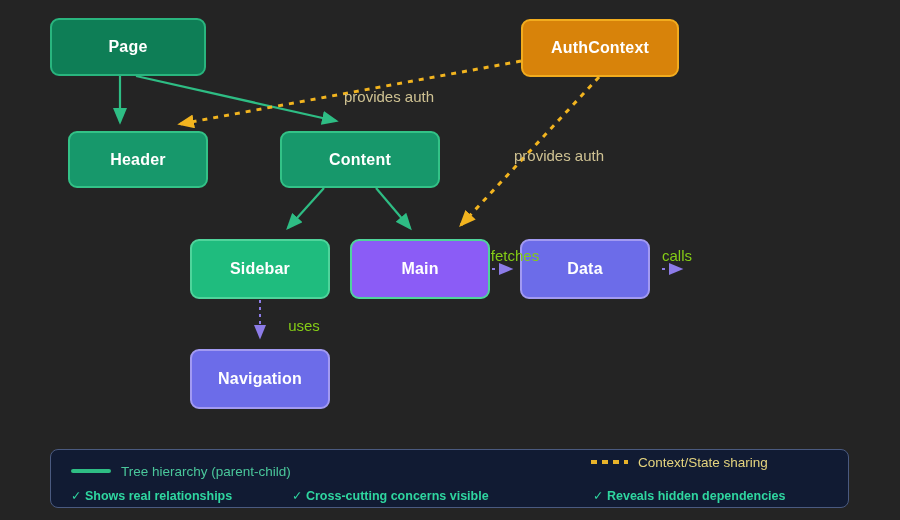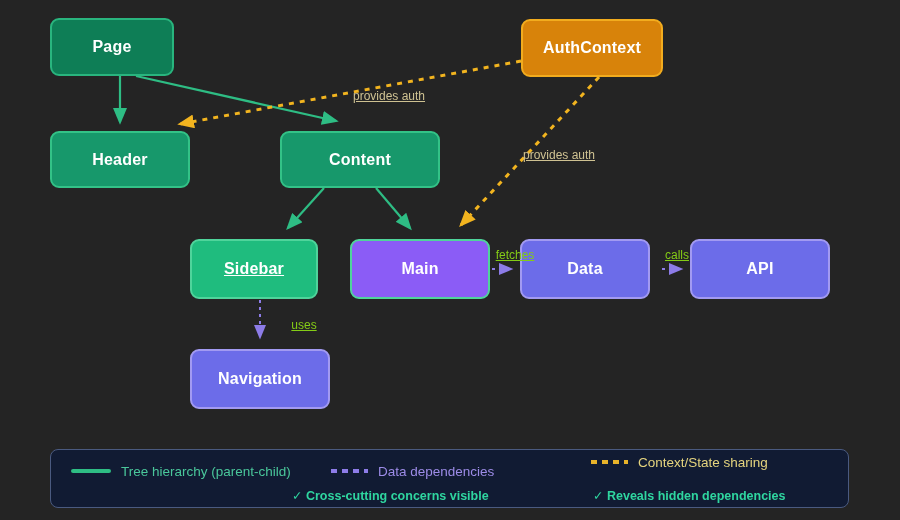--- a/index.html
+++ b/index.html
@@ -8,33 +8,33 @@
     background:#242424;
     font-family:"Liberation Sans","DejaVu Sans",sans-serif;
   }
   #edges{position:absolute;left:0;top:0;width:900px;height:520px;}
   .node{
     position:absolute;box-sizing:border-box;border-radius:9px;
     border:2.5px solid;color:#ffffff;font-weight:bold;font-size:16px;
     display:flex;align-items:center;justify-content:center;
     text-align:center;letter-spacing:.2px;
   }
-  .n-page      {left:50px; top:18px; width:124px;height:58px;background:#0E7E56;border-color:#29B57E;}
-  .n-header    {left:50px; top:131px;width:140px;height:57px;background:#17986B;border-color:#33C287;}
+  .n-page      {left:50px; top:18px; width:156px;height:58px;background:#0E7E56;border-color:#29B57E;}
+  .n-header    {left:68px; top:131px;width:140px;height:57px;background:#17986B;border-color:#33C287;}
   .n-content   {left:280px;top:131px;width:160px;height:57px;background:#17986B;border-color:#33C287;}
-  .n-auth      {left:521px;top:19px; width:142px;height:58px;background:#D8830A;border-color:#F2AC1E;}
-  .n-sidebar   {left:190px;top:239px;width:128px;height:60px;background:#1FBC7E;border-color:#4FD49B;text-decoration:underline;}
+  .n-auth      {left:521px;top:19px; width:158px;height:58px;background:#D8830A;border-color:#F2AC1E;}
+  .n-sidebar   {left:190px;top:239px;width:140px;height:60px;background:#1FBC7E;border-color:#4FD49B;}
   .n-main      {left:350px;top:239px;width:140px;height:60px;background:#8b5cf6;border-color:#4FD49B;}
   .n-data      {left:520px;top:239px;width:130px;height:60px;background:#6C6CE9;border-color:#A29AF2;}
   .n-api       {left:690px;top:239px;width:140px;height:60px;background:#6C6CE9;border-color:#A29AF2;}
   .n-navigation{left:190px;top:349px;width:140px;height:60px;background:#6C6CE9;border-color:#A29AF2;}
 
   .edge-label{
     position:absolute;transform:translate(-50%,-50%);
-    font-size:12px;white-space:nowrap;text-decoration:underline;
+    font-size:15px;white-space:nowrap;
   }
   .el-yellowish{color:#CFC292;}
   .el-gray{color:#84cc16;}
 
   .line-tree{stroke:#2EBD84;stroke-width:2.2;}
   .line-data{stroke:#8D7CE8;stroke-width:2;stroke-dasharray:3 4;}
   .line-context{stroke:#F2B41F;stroke-width:3;stroke-dasharray:5 6;}
 
   #legend{
     position:absolute;left:50px;top:449px;width:799px;height:59px;
@@ -82,39 +82,35 @@
     <line class="line-data" x1="662" y1="269" x2="681" y2="269" marker-end="url(#ah-purple)"></line>
   </svg>
 
   <div class="node n-page">Page</div>
   <div class="node n-auth">AuthContext</div>
   <div class="node n-header">Header</div>
   <div class="node n-content">Content</div>
   <div class="node n-sidebar">Sidebar</div>
   <div class="node n-main">Main</div>
   <div class="node n-data">Data</div>
-  <div class="node n-api">API</div>
   <div class="node n-navigation">Navigation</div>
 
   <span class="edge-label el-yellowish" style="left:389px;top:96px;">provides auth</span>
   <span class="edge-label el-yellowish" style="left:559px;top:155px;">provides auth</span>
   <span class="edge-label el-gray" style="left:280px;top:325px;margin-left:24px;">uses</span>
   <span class="edge-label el-gray" style="left:515px;top:255px;">fetches</span>
   <span class="edge-label el-gray" style="left:677px;top:255px;">calls</span>
 
   <div id="legend">
     <div class="lg-item" style="left:20px;top:21px;">
       <span class="sw sw-solid-green"></span>
       <span class="lg-text t-green">Tree hierarchy (parent-child)</span>
     </div>
-    <div class="lg-item" style="left:280px;top:21px;">
-      <span class="sw sw-dash-purple"></span>
-      <span class="lg-text t-purple">Data dependencies</span>
-    </div>
     <div class="lg-item" style="left:540px;top:12px;text-align:center;">
       <span class="sw sw-dash-yellow"></span>
       <span class="lg-text t-yellow">Context/State sharing</span>
     </div>
+    <span class="lg-note" style="left:20px;top:45px;">✓ Shows real relationships</span>
     <span class="lg-note" style="left:241px;top:45px;">✓ Cross-cutting concerns visible</span>
     <span class="lg-note" style="left:542px;top:45px;">✓ Reveals hidden dependencies</span>
   </div>
 
 </div>
 
 </body></html>

